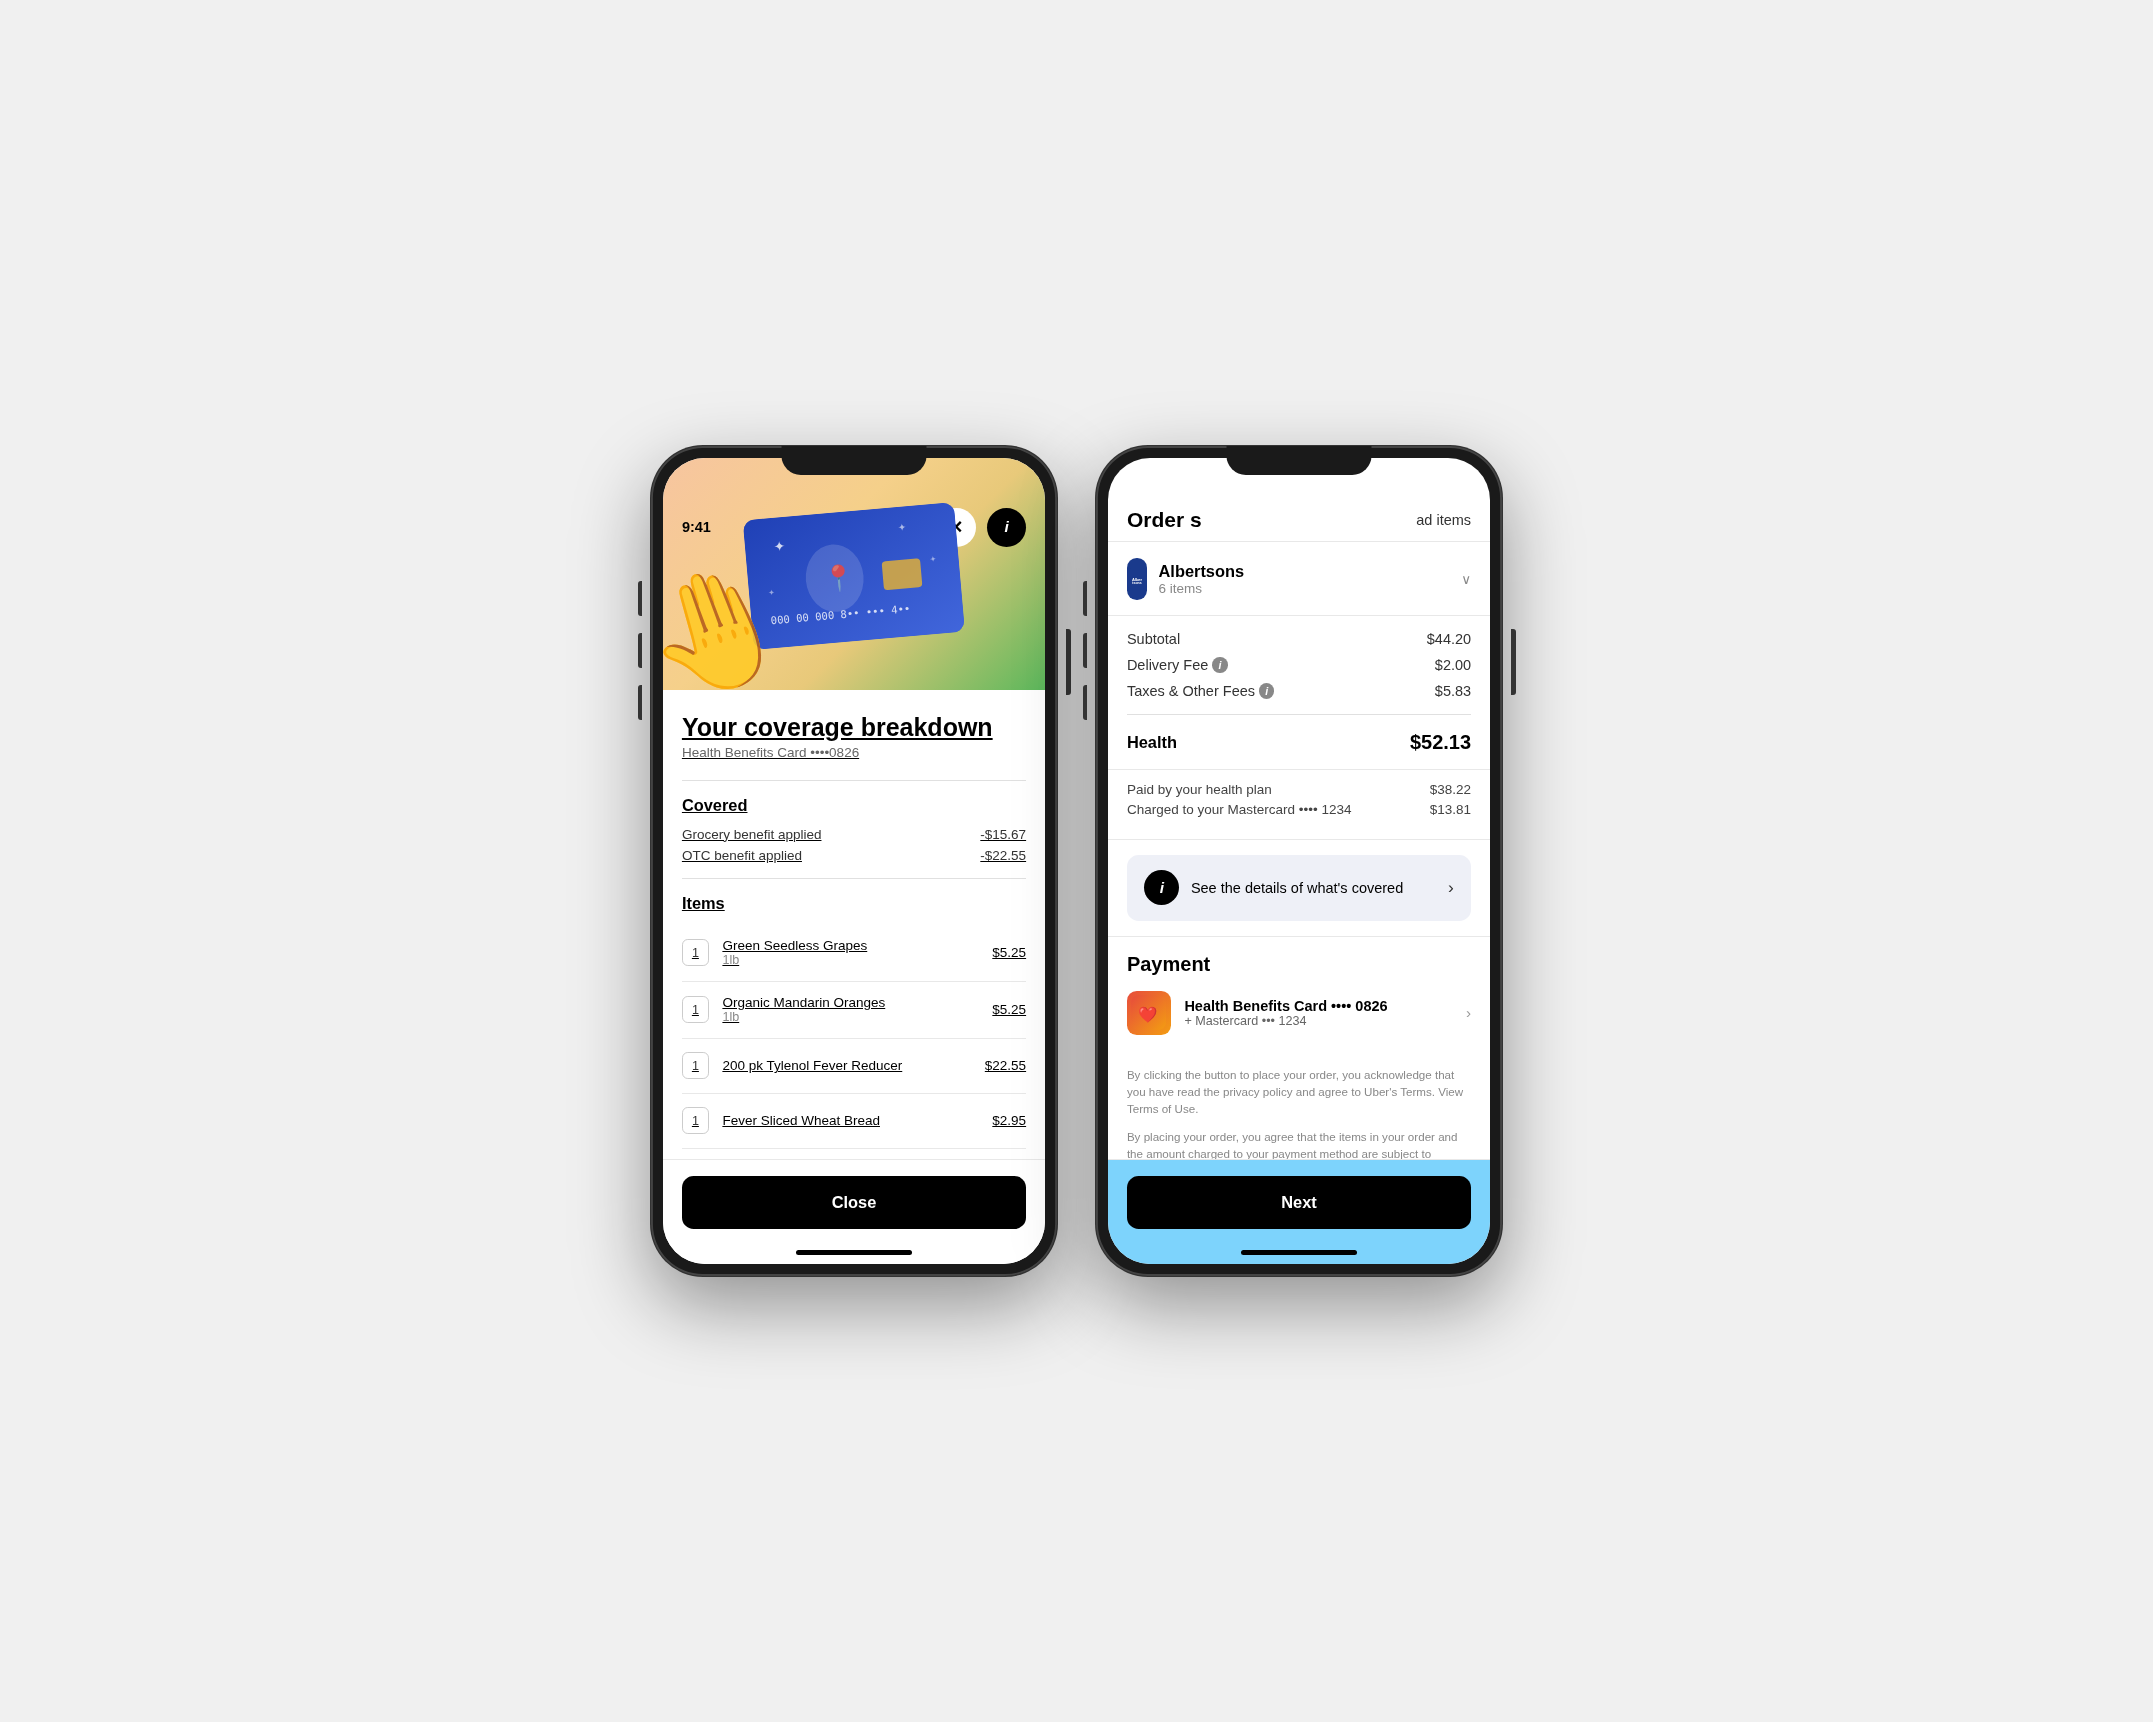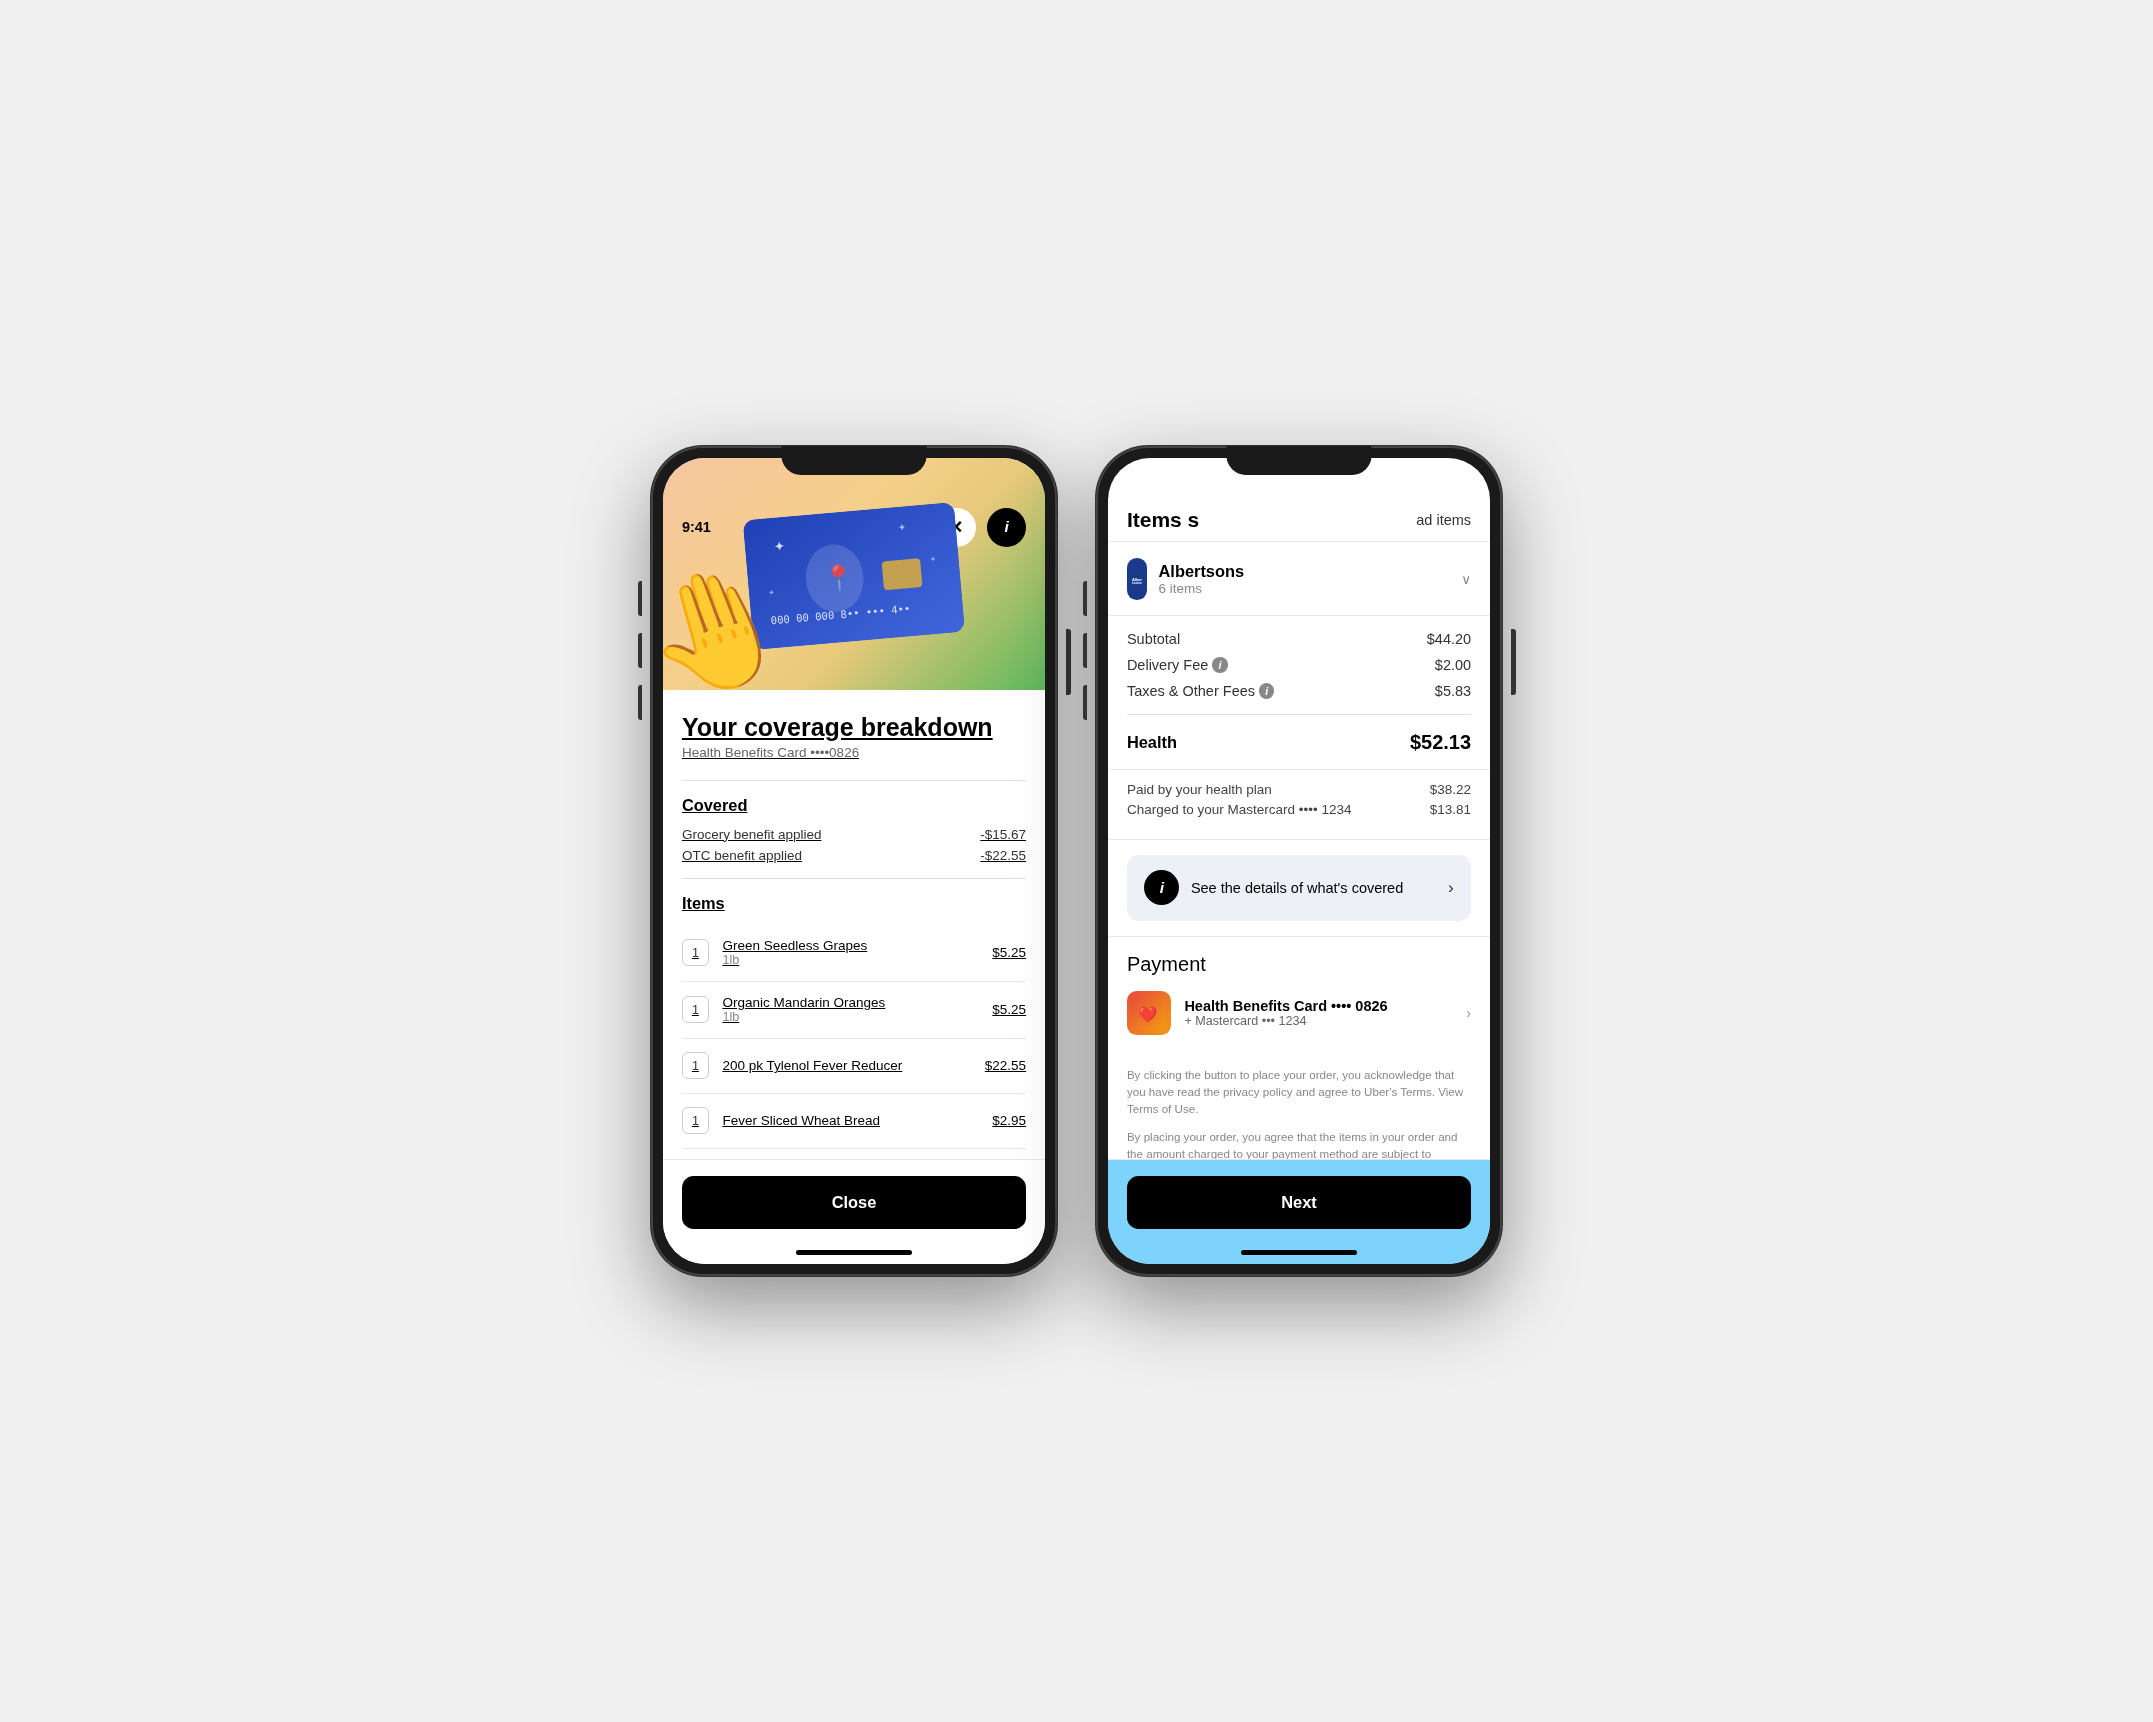--- a/index.html
+++ b/index.html
@@ -364,21 +364,21 @@
       font-size: 17.4px;
       color: #333;
     }
 
     .payment-section {
       padding: 15.4px 19.3px;
       border-top: 1px solid #e8e8e8;
     }
     .payment-title {
       font-size: 20px;
-      font-weight: 400;
+      font-weight: 700;
       color: #000;
       margin-bottom: 15.4px;
     }
     .payment-method {
       display: flex;
       align-items: center;
       gap: 13.5px;
       cursor: pointer;
     }
     .payment-card-icon {
@@ -584,21 +584,21 @@
 
       <div class="home-indicator"></div>
     </div>
   </div>
 
   <div class="phone">
     <div class="notch"></div>
     <div class="phone-inner">
 
       <div class="right-top-bar">
-        <span class="right-top-left">Items s</span>
+        <span class="right-top-left">Order s</span>
         <span class="right-top-right">ad items</span>
       </div>
 
       <div style="flex:1;overflow-y:auto;padding-bottom:97px;">
 
         <div class="store-header">
           <div class="store-logo">
             <svg width="39" height="39" viewBox="0 0 40 40" style="font-size:11px">
               <rect width="40" height="40" rx="8" fill="#1a3a8c"></rect>
               <text x="50%" y="55%" dominant-baseline="middle" text-anchor="middle" fill="#fff" font-size="8" font-weight="bold">Alber</text>

